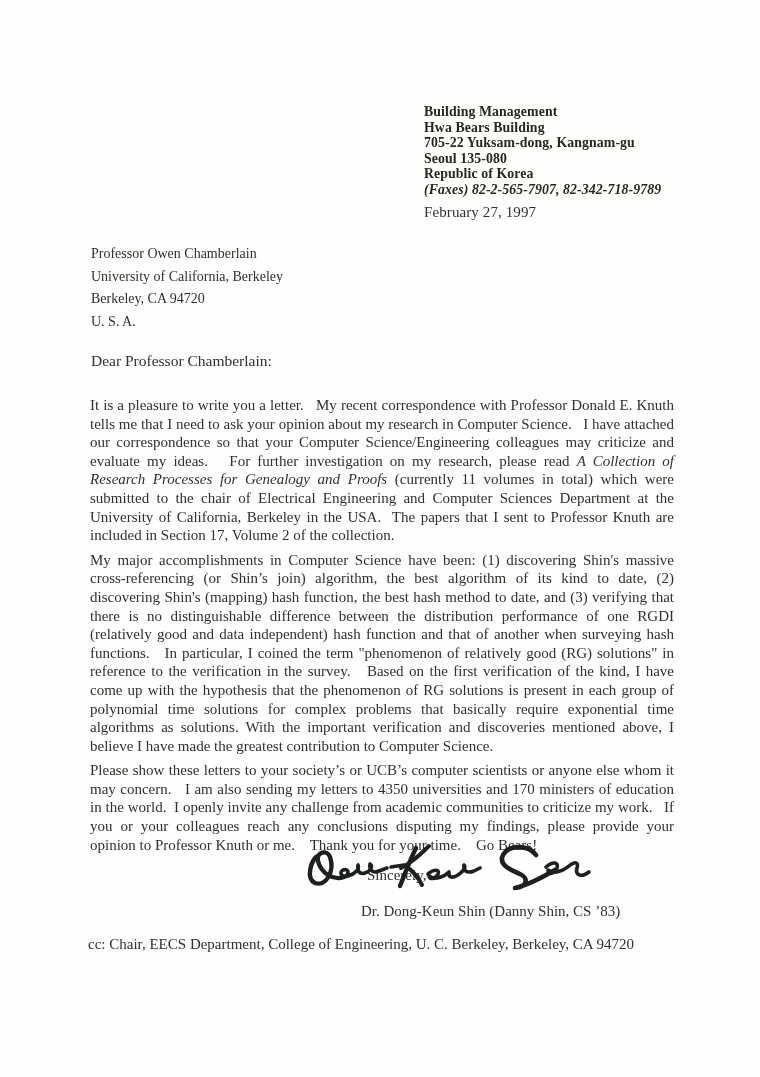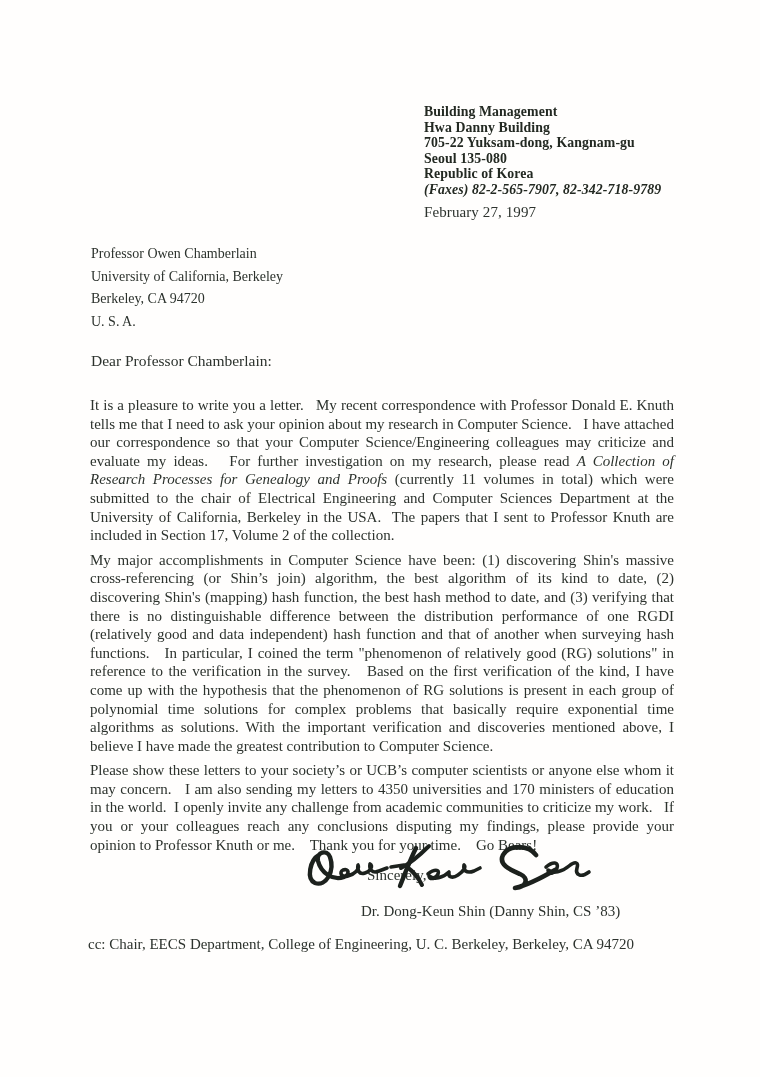--- a/index.html
+++ b/index.html
@@ -61,21 +61,21 @@
   }
 </style>
 </head>
 <body>
 
 <div class="page">
 
   <div class="letterhead">
     <div>
         <div>Building Management</div>
-        <div>Hwa Danny Building</div>
+        <div>Hwa Bears Building</div>
         <div>705-22 Yuksam-dong, Kangnam-gu</div>
         <div>Seoul 135-080</div>
         <div>Republic of Korea</div>
       </div>
     <div class="fax-line">(Faxes)   82-2-565-7907,   82-342-718-9789</div>
     <div class="date-line">February 27, 1997</div>
   </div>
 
   <div class="recipient">
       <div>Professor Owen Chamberlain</div>

